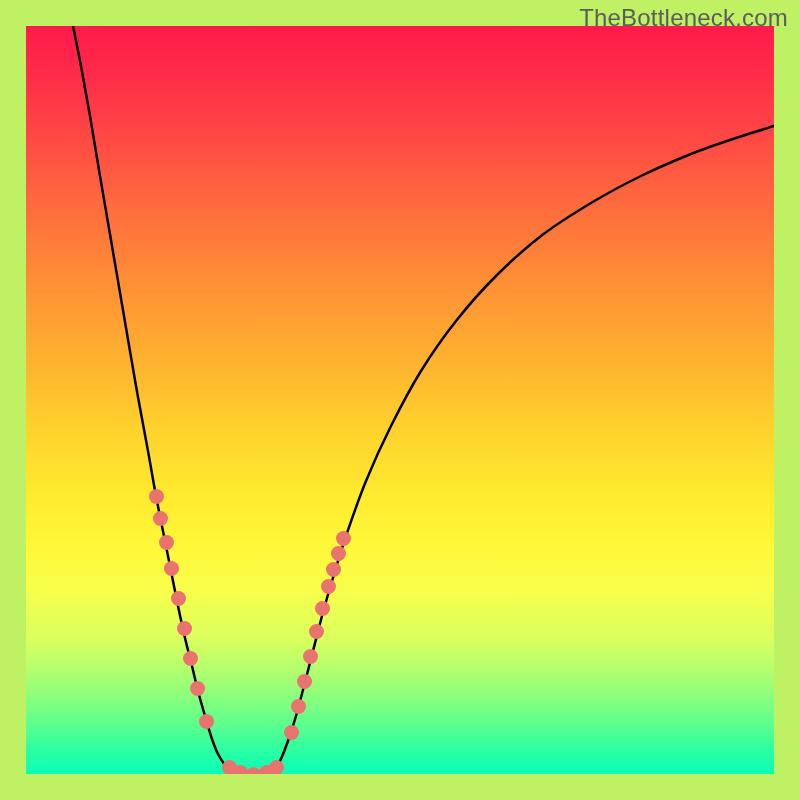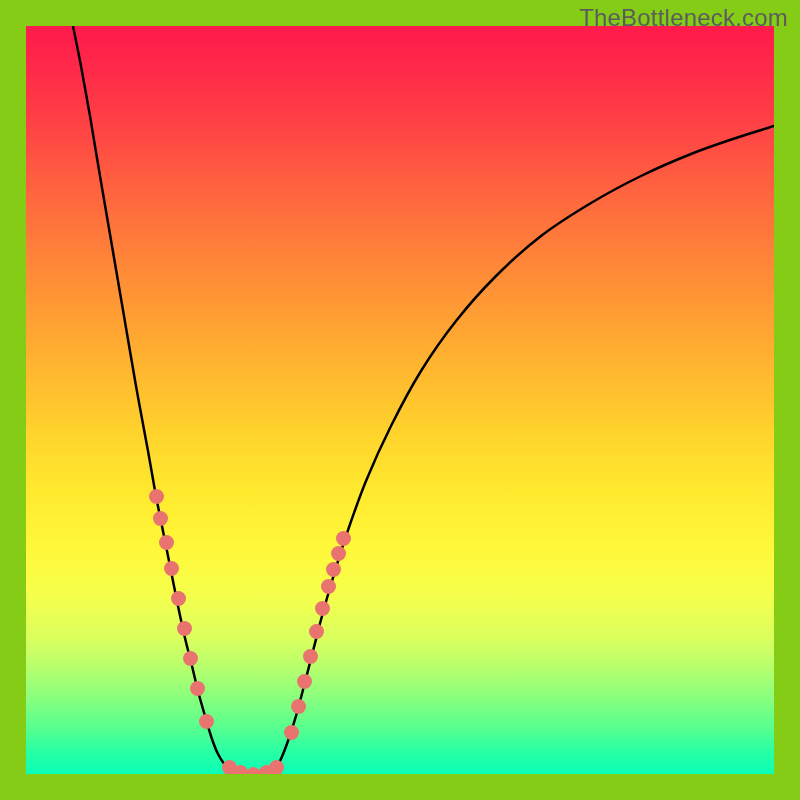--- a/index.html
+++ b/index.html
@@ -10,21 +10,21 @@
     overflow: hidden;
     background: #000;
     font-family: Arial, Helvetica, sans-serif;
   }
   .frame {
     position: absolute;
     top: 0;
     left: 0;
     width: 800px;
     height: 800px;
-    background: #84cc16;
+    background: #bef264;
   }
   .plot {
     position: absolute;
     top: 26px;
     left: 26px;
     width: 748px;
     height: 748px;
     overflow: hidden;
   }
   .gradient {

